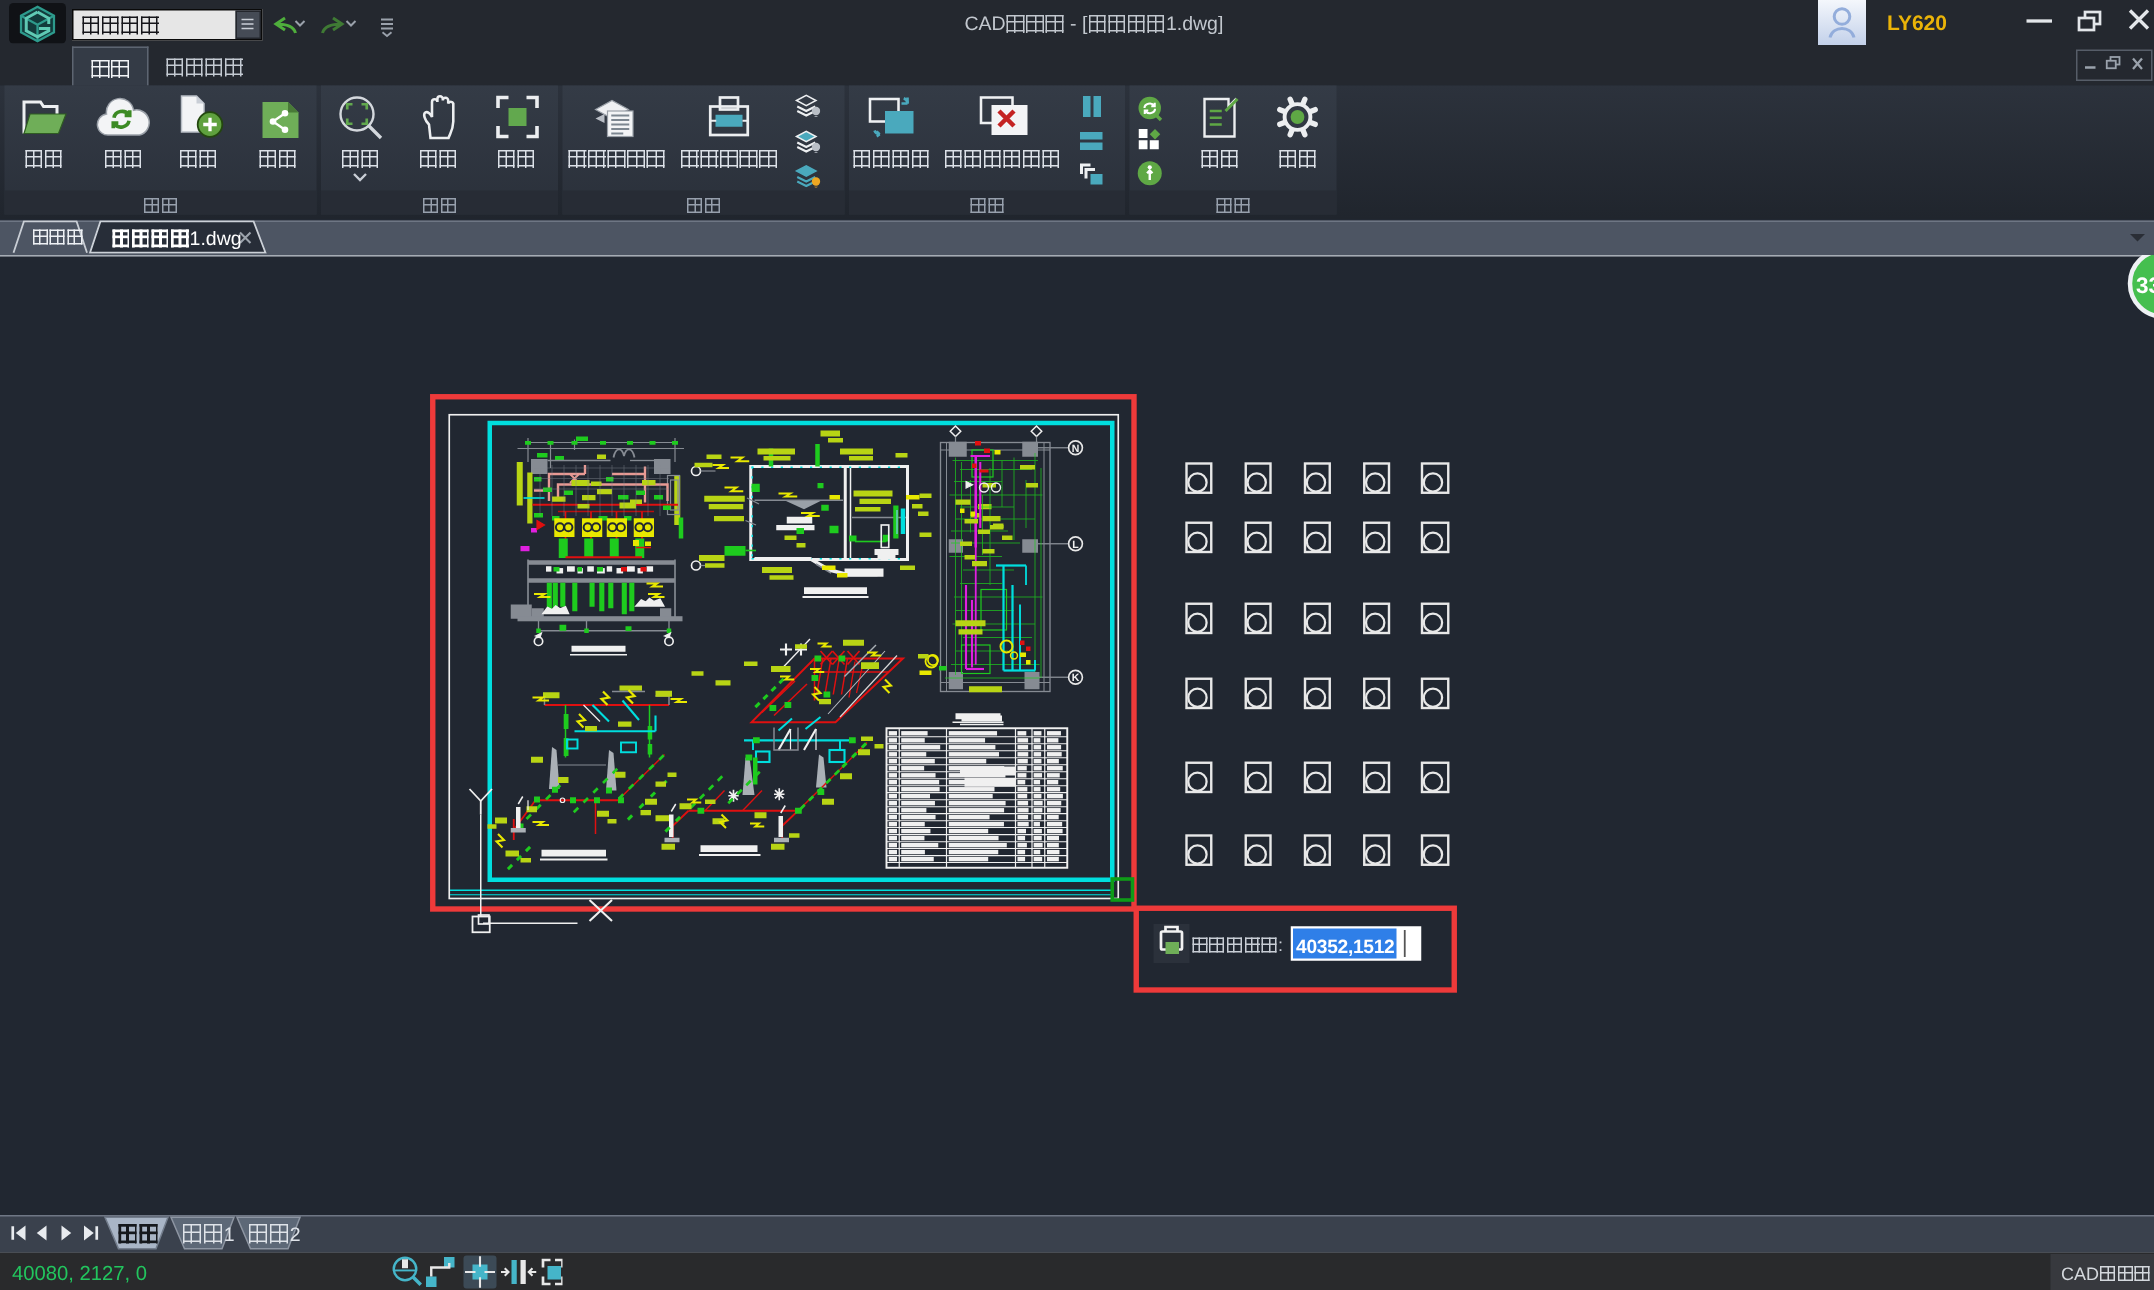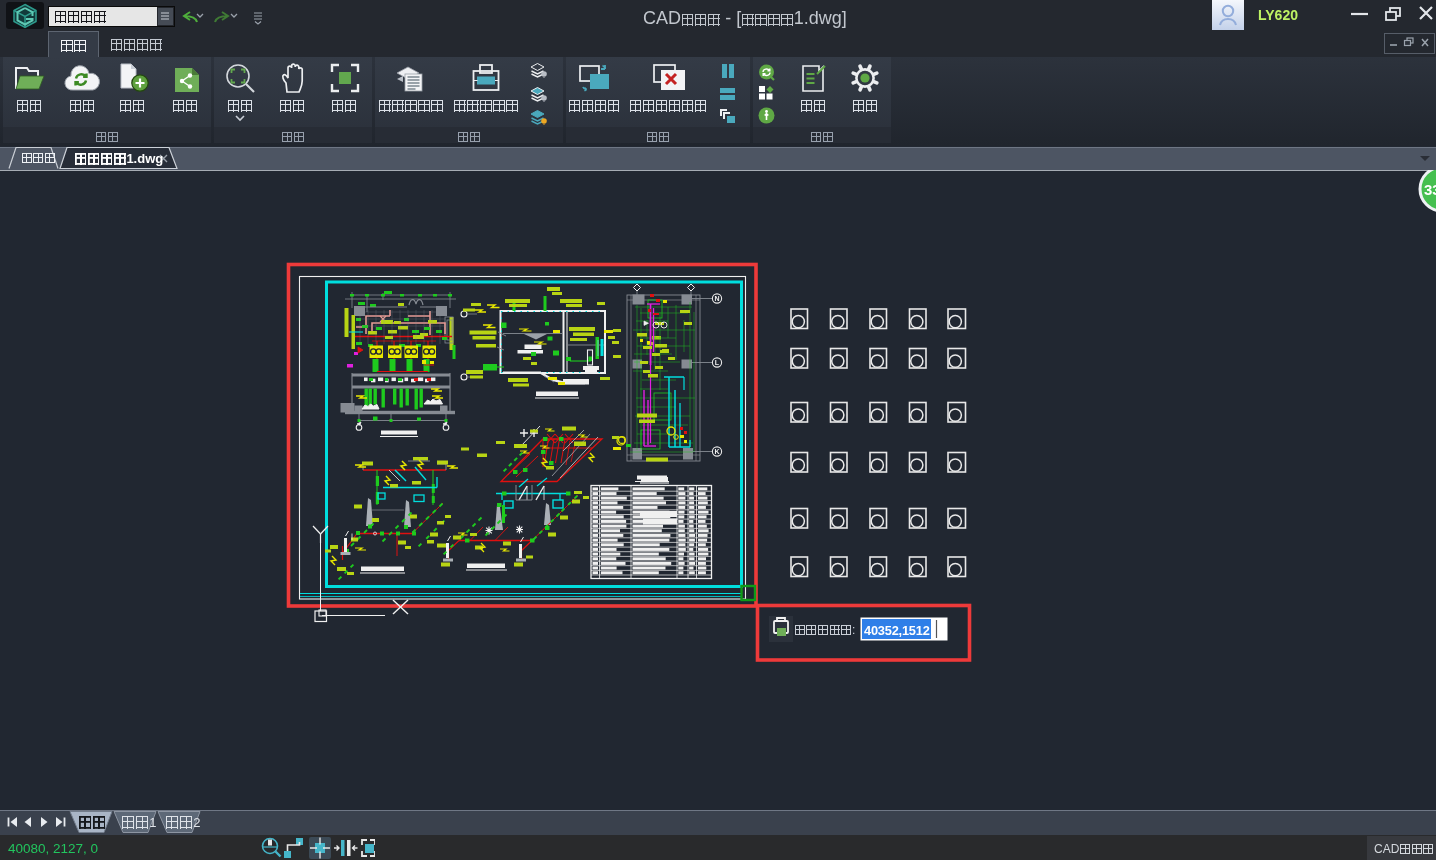--- a/index.html
+++ b/index.html
@@ -42,34 +42,34 @@
       <path d="M2 3 h8 M2 6 h8 M2 9 h8" stroke="#c9ced6" stroke-width="1.1"></path>
     </svg>
 <svg class="abs" style="left:180px;top:6px" width="110" height="20" viewBox="0 0 110 20">
 <path d="M10 6 L4 10 L10 14 M4 10 C12 10 16 12 17 16" stroke="#4fae3c" stroke-width="2" fill="none"></path>
 <path d="M17 8 l3 3 l3 -3" stroke="#9aa1ab" stroke-width="1.3" fill="none"></path>
 <path d="M42 6 L48 10 L42 14 M48 10 C40 10 36 12 35 16" stroke="#3f7a34" stroke-width="2" fill="none"></path>
 <path d="M51 8 l3 3 l3 -3" stroke="#9aa1ab" stroke-width="1.3" fill="none"></path>
 <path d="M74 7 h8 M74 10 h8 M74 13 h8" stroke="#9aa1ab" stroke-width="1.2"></path>
 <path d="M75 15.5 l3 2.5 l3 -2.5" stroke="#9aa1ab" stroke-width="1.2" fill="none"></path>
     </svg>
-<div class="abs" style="left:643px;top:8px;color:#c2c7ce;font-size:18px;">CAD<i class="cn"></i><i class="cn"></i><i class="cn"></i>&nbsp;-&nbsp;[<i class="cn"></i><i class="cn"></i><i class="cn"></i><i class="cn"></i>1.dwg]</div>
+<div class="abs" style="left:643px;top:8px;color:#c2c7ce;font-size:13px;">CAD<i class="cn"></i><i class="cn"></i><i class="cn"></i>&nbsp;-&nbsp;[<i class="cn"></i><i class="cn"></i><i class="cn"></i><i class="cn"></i>1.dwg]</div>
 <svg class="abs" style="left:1212px;top:0" width="32" height="30" viewBox="0 0 32 30">
 <rect width="32" height="30" fill="#e9eef8"></rect>
       <rect width="32" height="30" fill="url(#avg)"></rect>
 <defs>
         <linearGradient id="avg" x1="0" y1="0" x2="0" y2="1">
           <stop offset="0" stop-color="#f4f7fc"></stop>
           <stop offset="1" stop-color="#c3d1ea"></stop>
         </linearGradient>
       </defs>
 <circle cx="16" cy="11" r="5.2" fill="none" stroke="#93addb" stroke-width="2"></circle>
 <path d="M8 25 C10 17 22 17 24 25" fill="none" stroke="#93addb" stroke-width="2"></path>
     </svg>
-<div class="abs" style="left:1258px;top:7px;color:#bef264;font-size:14px;font-weight:bold;">LY620</div>
+<div class="abs" style="left:1258px;top:7px;color:#eab308;font-size:14px;font-weight:bold;">LY620</div>
 <svg class="abs" style="left:1340px;top:4px" width="96" height="22" viewBox="0 0 96 22">
 <path d="M11 10 h17" stroke="#e3e6ea" stroke-width="2.2"></path>
 <rect x="50" y="4" width="10" height="8" fill="none" stroke="#e3e6ea" stroke-width="1.8"></rect>
 <rect x="46" y="8" width="10" height="8" fill="#24282f" stroke="#e3e6ea" stroke-width="1.8"></rect>
 <path d="M80 3 l12 12 M92 3 l-12 12" stroke="#e3e6ea" stroke-width="2.2"></path>
     </svg>
 <div class="abs" style="left:48px;top:31px;width:49px;height:25px;background:#343b46;border:1px solid #5d6571;border-bottom:none;color:#f2f4f7;font-size:14px;text-align:center;padding-top:5px;"><i class="cn"></i><i class="cn"></i></div>
 <div class="abs" style="left:110px;top:36px;color:#c4cad2;font-size:14px;"><i class="cn"></i><i class="cn"></i><i class="cn"></i><i class="cn"></i></div>
 <div class="abs" style="left:0;top:57px;width:1436px;height:89px;background:linear-gradient(#2c323c,#20252d);"></div>
 <div class="abs" style="left:3px;top:57px;width:208px;height:86px;background:linear-gradient(#343b46,#2a303a);"></div>
@@ -234,21 +234,21 @@
       <line x1="22.7" y1="10.4" x2="25.8" y2="9.1" stroke="#eceef0" stroke-width="3.6" stroke-linecap="round"></line>
       <circle cx="14" cy="14" r="4.6" fill="#5fa845"></circle>
     </svg>
 <div class="abs" style="left:0;top:147px;width:1436px;height:22px;background:#4d5563;border-top:1px solid #6e7684;border-bottom:1px solid #a6acb4;"></div>
 <svg class="abs" style="left:0;top:147px" width="200" height="22" viewBox="0 0 200 22">
 <path d="M9 21.5 L16 0.5 H51 L58 21.5" fill="none" stroke="#c9ced5" stroke-width="1.2"></path>
 <path d="M60 21.5 L67 0.5 H169 L177 21.5 Z" fill="#272d38" stroke="#ccd1d8" stroke-width="1.2"></path>
 <path d="M160 8 l7 7 M167 8 l-7 7" stroke="#9ba2ab" stroke-width="1.4"></path>
     </svg>
 <div class="abs" style="left:21px;top:151px;color:#eef1f5;font-size:12px;"><i class="cn s10"></i><i class="cn s10"></i><i class="cn s10"></i></div>
-<div class="abs" style="left:74px;top:151px;color:#fff;font-size:13px;font-weight:bold;"><i class="cn b"></i><i class="cn b"></i><i class="cn b"></i><i class="cn b"></i><span style="letter-spacing:0">1.dwg</span></div>
+<div class="abs" style="left:74px;top:151px;color:#fff;font-size:13px;font-weight:normal;"><i class="cn b"></i><i class="cn b"></i><i class="cn b"></i><i class="cn b"></i><span style="letter-spacing:0">1.dwg</span></div>
 <svg class="abs" style="left:1418px;top:154px" width="14" height="10">
       <path d="M2 2 l5 5 l5 -5 z" fill="#2a2e36"></path>
     </svg>
 <svg class="abs" style="left:0;top:170px" width="1436" height="640" viewBox="0 170 1436 640">
 <rect x="288.5" y="264.5" width="467.5" height="341.5" fill="none" stroke="#ee3a3a" stroke-width="3.6"></rect>
 <rect x="299.5" y="276.5" width="446.0" height="322.5" fill="none" stroke="#f0f0f0" stroke-width="1.1"></rect>
 <rect x="326.5" y="282.0" width="415.0" height="304.5" fill="none" stroke="#00dede" stroke-width="3.0"></rect>
 <line x1="300.0" y1="593.5" x2="741.0" y2="593.5" stroke="#00dede" stroke-width="1.0"></line>
 <line x1="300.0" y1="596.5" x2="741.0" y2="596.5" stroke="#00dede" stroke-width="0.8"></line>
 <rect x="741.5" y="586.0" width="13.5" height="14.0" fill="none" stroke="#0f9b17" stroke-width="2.4"></rect>

